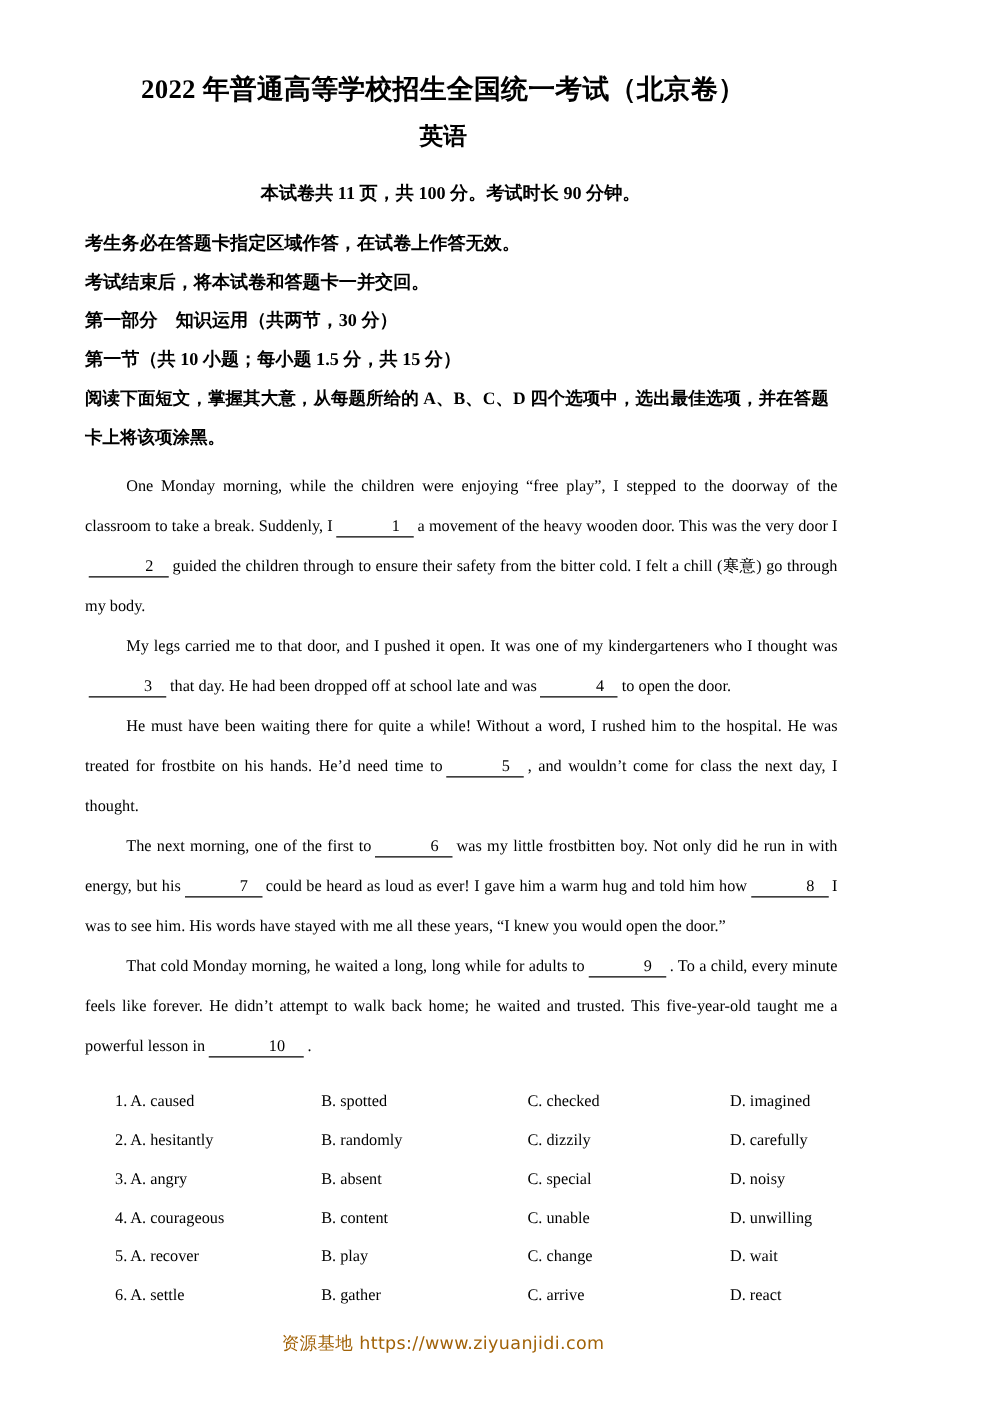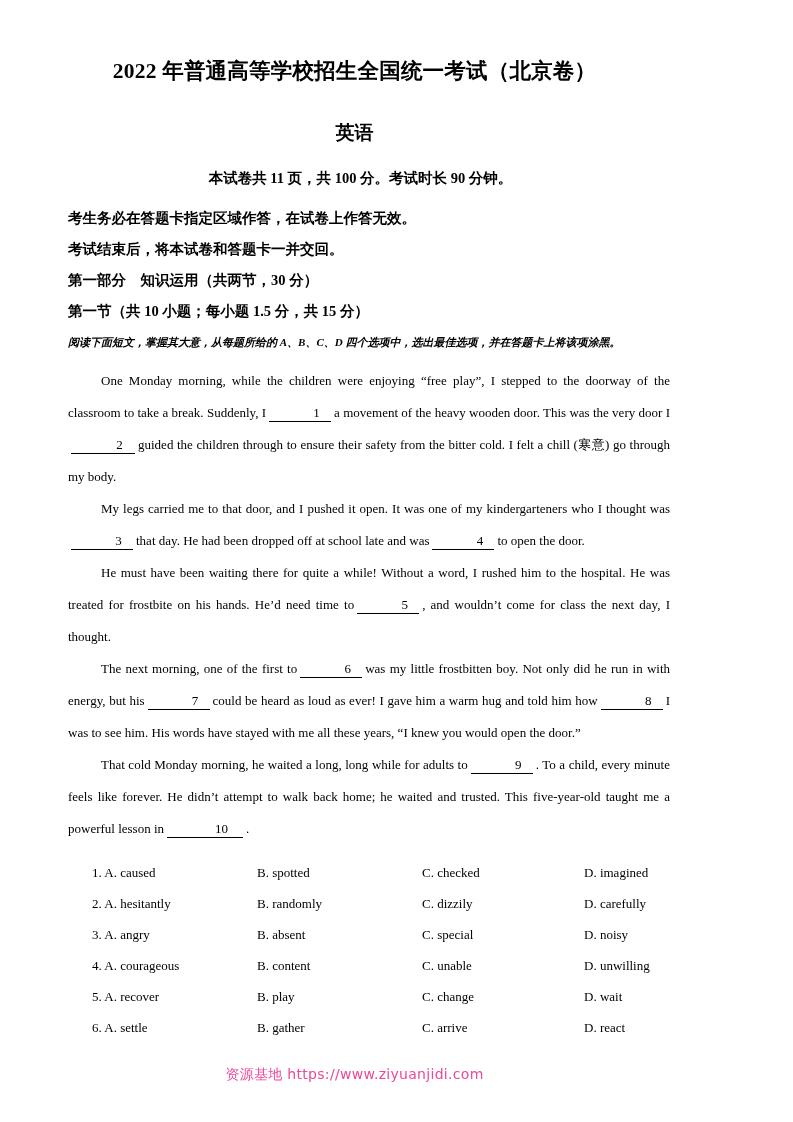--- a/index.html
+++ b/index.html
@@ -33,21 +33,21 @@
     font-size: 21.5px;
     font-weight: bold;
     letter-spacing: 0.2px;
     line-height: 30px;
     margin: 0;
   }
   .doc-subtitle {
     font-size: 19px;
     font-weight: bold;
     line-height: 30px;
-    margin: 32px 0 0 0;
+    margin: 9px 0 0 0;
   }
   .doc-note {
     font-size: 14.5px;
     font-weight: bold;
     line-height: 26px;
     margin: 17px 0 0 0;
     padding-left: 12px;
   }
 
   
@@ -56,26 +56,25 @@
     padding-left: 68px;
     padding-right: 46px;
   }
   .instr-line {
     font-size: 14.5px;
     font-weight: bold;
     line-height: 31px;
     white-space: nowrap;
   }
   .instr-wrap {
-    font-size: 11px;
+    font-size: 14px;
     font-weight: bold;
     line-height: 31px;
     text-align: justify;
     text-justify: inter-ideograph;
-    font-style: italic;
   }
 
   
   .passage {
     margin-top: 7px;
     padding-left: 68px;
     padding-right: 39px;
   }
   .para {
     font-size: 13px;
@@ -123,21 +122,21 @@
 
   
   .watermark {
     position: absolute;
     left: 0;
     right: 0;
     top: 1066px;
     text-align: center;
     font-family: "DejaVu Sans", "Liberation Sans", sans-serif;
     font-size: 14px;
-    color: #ec4899;
+    color: #a16207;
     letter-spacing: 0.3px;
   }
 </style>
 </head>
 <body>
 
 <div class="page">
 
   <div class="title-block">
     <div class="doc-title">2022 年普通高等学校招生全国统一考试（北京卷）</div>

